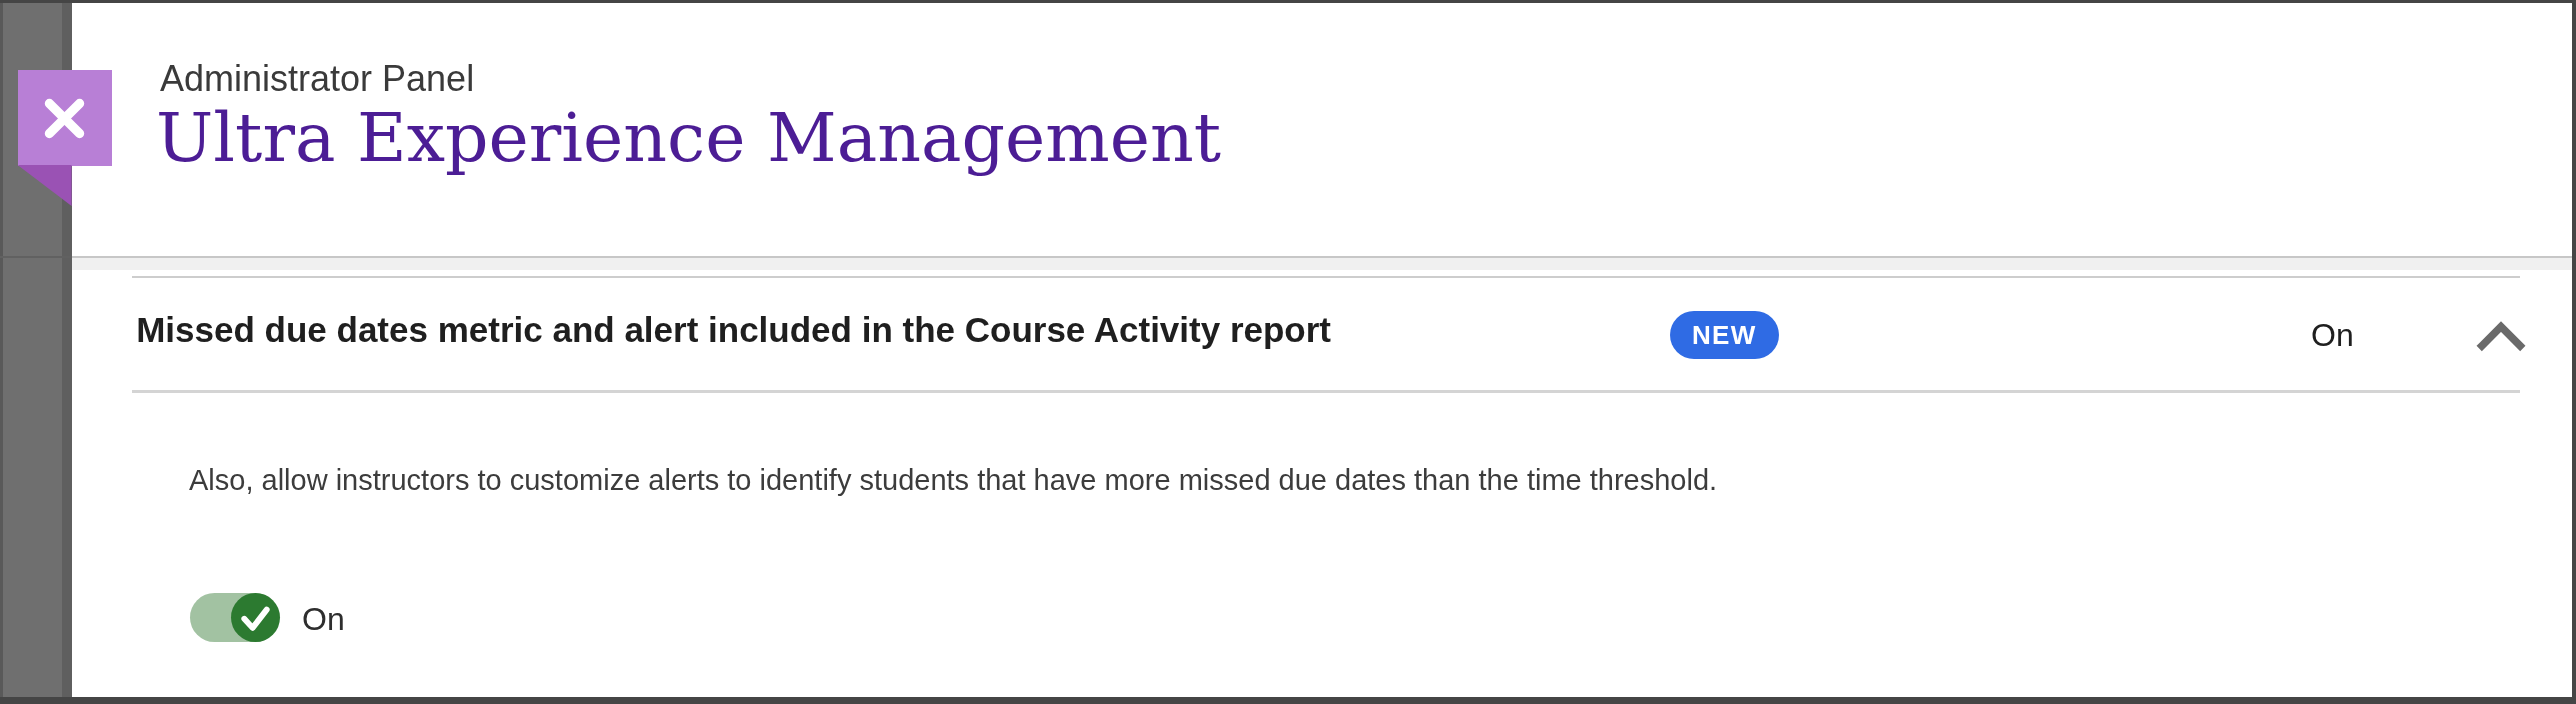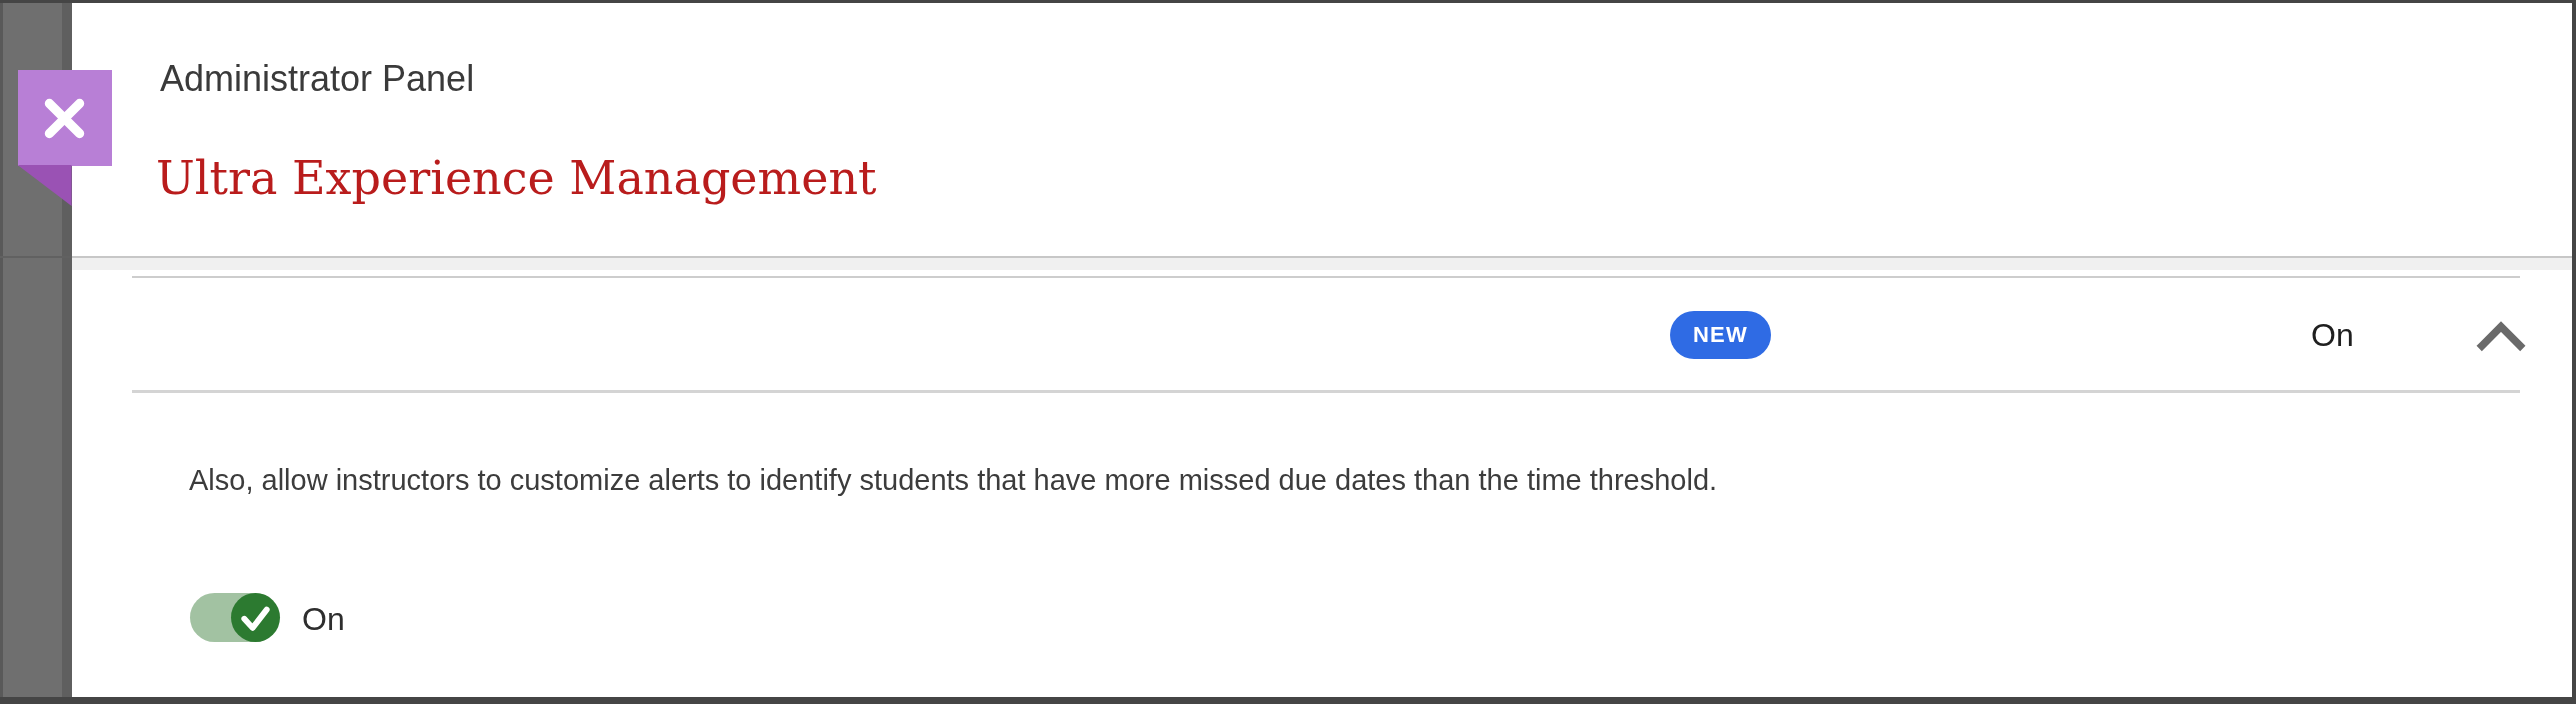--- a/index.html
+++ b/index.html
@@ -31,40 +31,40 @@
     position:absolute;left:17.6px;top:165px;width:54px;height:41px;
     background:#9a52b4;
     clip-path:polygon(0 0, 100% 0, 100% 100%);
   }
 
   
   .hdr-eyebrow{position:absolute;left:160px;top:60px;font-size:36px;line-height:37px;color:#3a3a3a;}
   .hdr-title{
     position:absolute;left:156px;top:96px;
     font-family:"DejaVu Serif", serif;
-    font-size:46px;line-height:84px;color:#b91c1c;margin-top:40px;
+    font-size:68px;line-height:84px;color:#4c1d95;
   }
   .hdr-border{position:absolute;left:72px;top:256px;width:2504px;height:2.5px;background:#c7c7c7;}
   .hdr-gap{position:absolute;left:72px;top:258px;width:2500px;height:11.7px;background:#f0f0f0;}
 
   
   .acc-top-line{position:absolute;left:132px;top:276px;width:2388px;height:1.7px;background:#cdcdcd;}
   .acc-divider{position:absolute;left:132px;top:390px;width:2388px;height:2.5px;background:#d4d4d4;}
 
   .setting-row{position:absolute;left:132px;top:285px;width:2397px;height:101px;cursor:pointer;}
   .setting-title{
     position:absolute;left:4.2px;top:25px;
     font-size:35px;font-weight:700;color:#1f1f1f;line-height:40px;white-space:nowrap;
   }
   .new-badge{
     position:absolute;left:1538px;top:26px;height:48px;min-width:101px;
     background:#2f6be4;border-radius:24px;
     display:inline-flex;align-items:center;justify-content:center;
     padding:0 22px;box-sizing:border-box;
-    color:#ffffff;font-size:22px;font-weight:700;letter-spacing:1.3px;
+    color:#ffffff;font-size:26px;font-weight:700;letter-spacing:1.3px;
   }
   .status-on{
     position:absolute;left:2179px;top:32px;
     font-size:32px;color:#1f1f1f;line-height:37px;
   }
   .chevron-btn{
     position:absolute;left:2339px;top:25px;width:59px;height:50px;
     background:transparent;border:none;cursor:pointer;padding:0;
     display:flex;align-items:center;justify-content:center;
   }
@@ -112,20 +112,21 @@
 
   <div class="hdr-eyebrow">Administrator Panel</div>
   <div class="hdr-title">Ultra Experience Management</div>
   <div class="hdr-border"></div>
   <div class="hdr-gap"></div>
 
   <div class="acc-top-line"></div>
   <div class="acc-divider"></div>
 
   <div class="setting-row">
+    <span class="setting-title">Missed due dates metric and alert included in the Course Activity report</span>
     <span class="new-badge">NEW</span>
     <span class="status-on">On</span>
     <button class="chevron-btn">
       <span style="display:flex;">
         <svg width="50" height="34" viewBox="0 0 60 40">
           <polyline points="7,33 30,10 53,33" fill="none" stroke="#6a6a6a" stroke-width="9" stroke-linecap="square" stroke-linejoin="miter"></polyline>
         </svg>
       </span>
     </button>
   </div>

